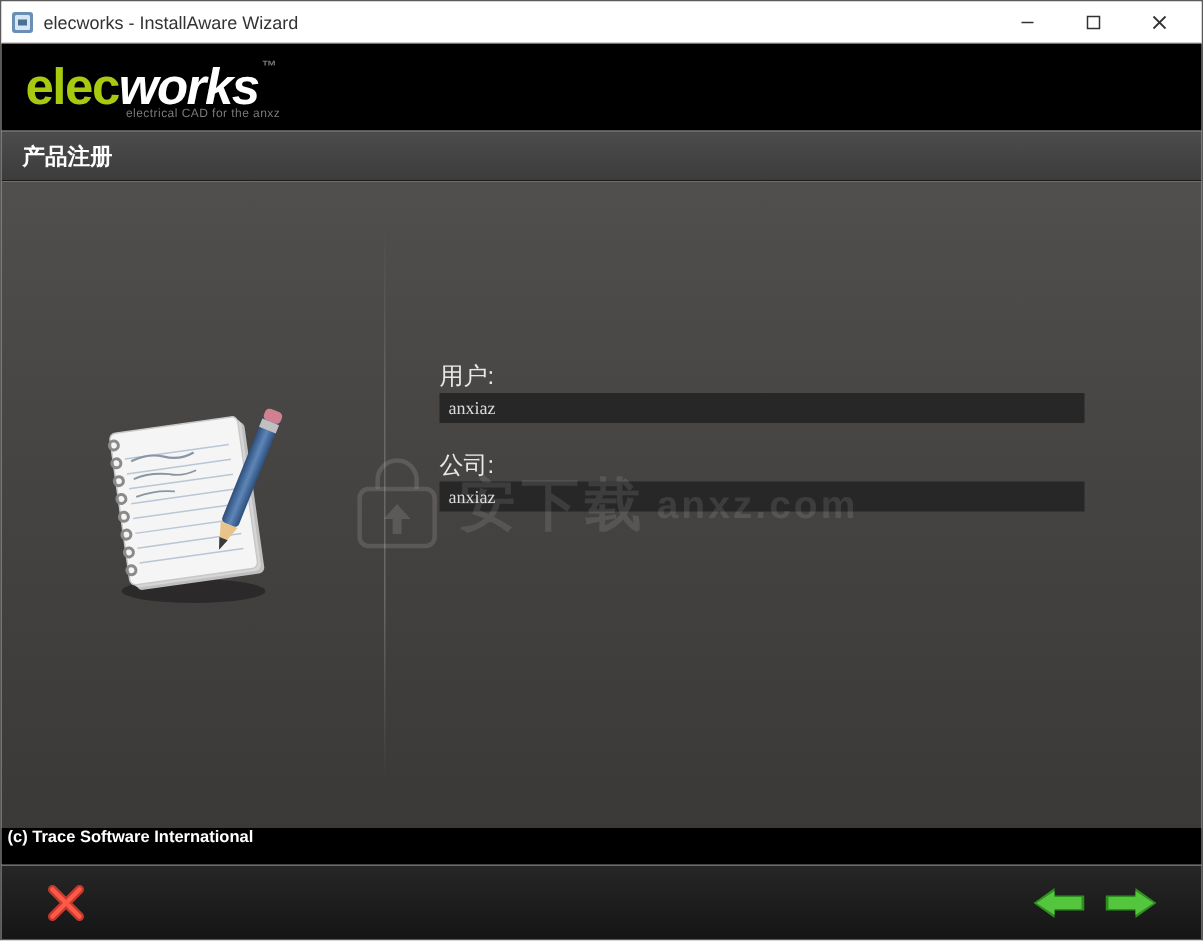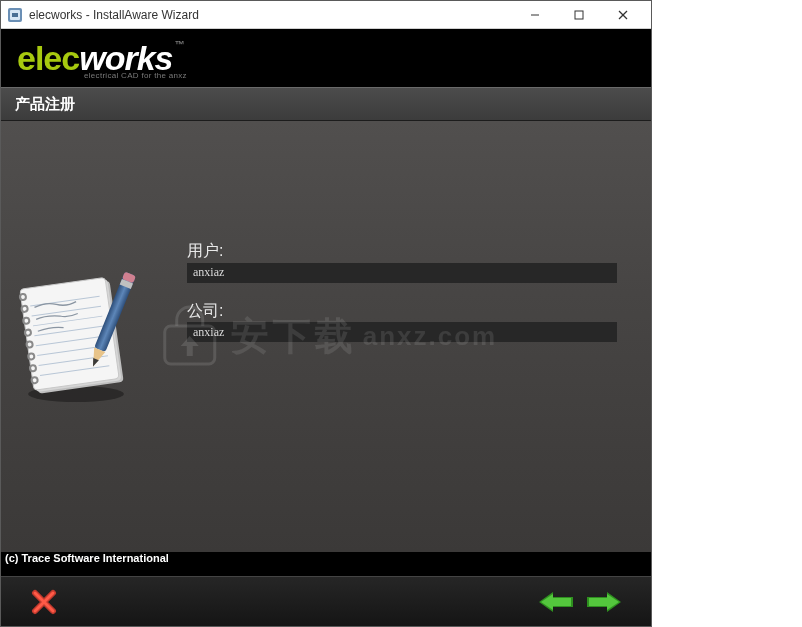--- a/index.html
+++ b/index.html
@@ -1,17 +1,17 @@
 <!DOCTYPE html>
 <html><head>
 <meta charset="utf-8">
 <style>
   * { box-sizing: border-box; margin: 0; padding: 0; }
   html, body { width: 802px; height: 627px; font-family: "Microsoft YaHei", Arial, sans-serif; overflow: hidden; }
-  .window { width: 652px; height: 627px; display: flex; flex-direction: column; border: 1px solid #5a5a5a; background: #fff; }
+  .window { width: 802px; height: 627px; display: flex; flex-direction: column; border: 1px solid #5a5a5a; background: #fff; }
   
   .titlebar { height: 28px; background: #ffffff; display: flex; align-items: center; padding: 0 6px; border-bottom: 1px solid #d0d0d0; font-size: 12px; color: #333; }
   .titlebar .app-icon { width: 16px; height: 16px; margin-right: 6px; }
   .titlebar .title-text { flex: 1; }
   .win-controls { display: flex; gap: 0; }
   .win-btn { width: 44px; height: 26px; display: flex; align-items: center; justify-content: center; color: #555; font-size: 12px; }
   
   .logo-band { height: 58px; background: #000000; display: flex; align-items: center; padding-left: 16px; position: relative; }
   .logo-text { font-family: Arial, sans-serif; font-size: 34px; font-weight: bold; letter-spacing: -1px; }
   .logo-elec { color: #a7c90f; }

